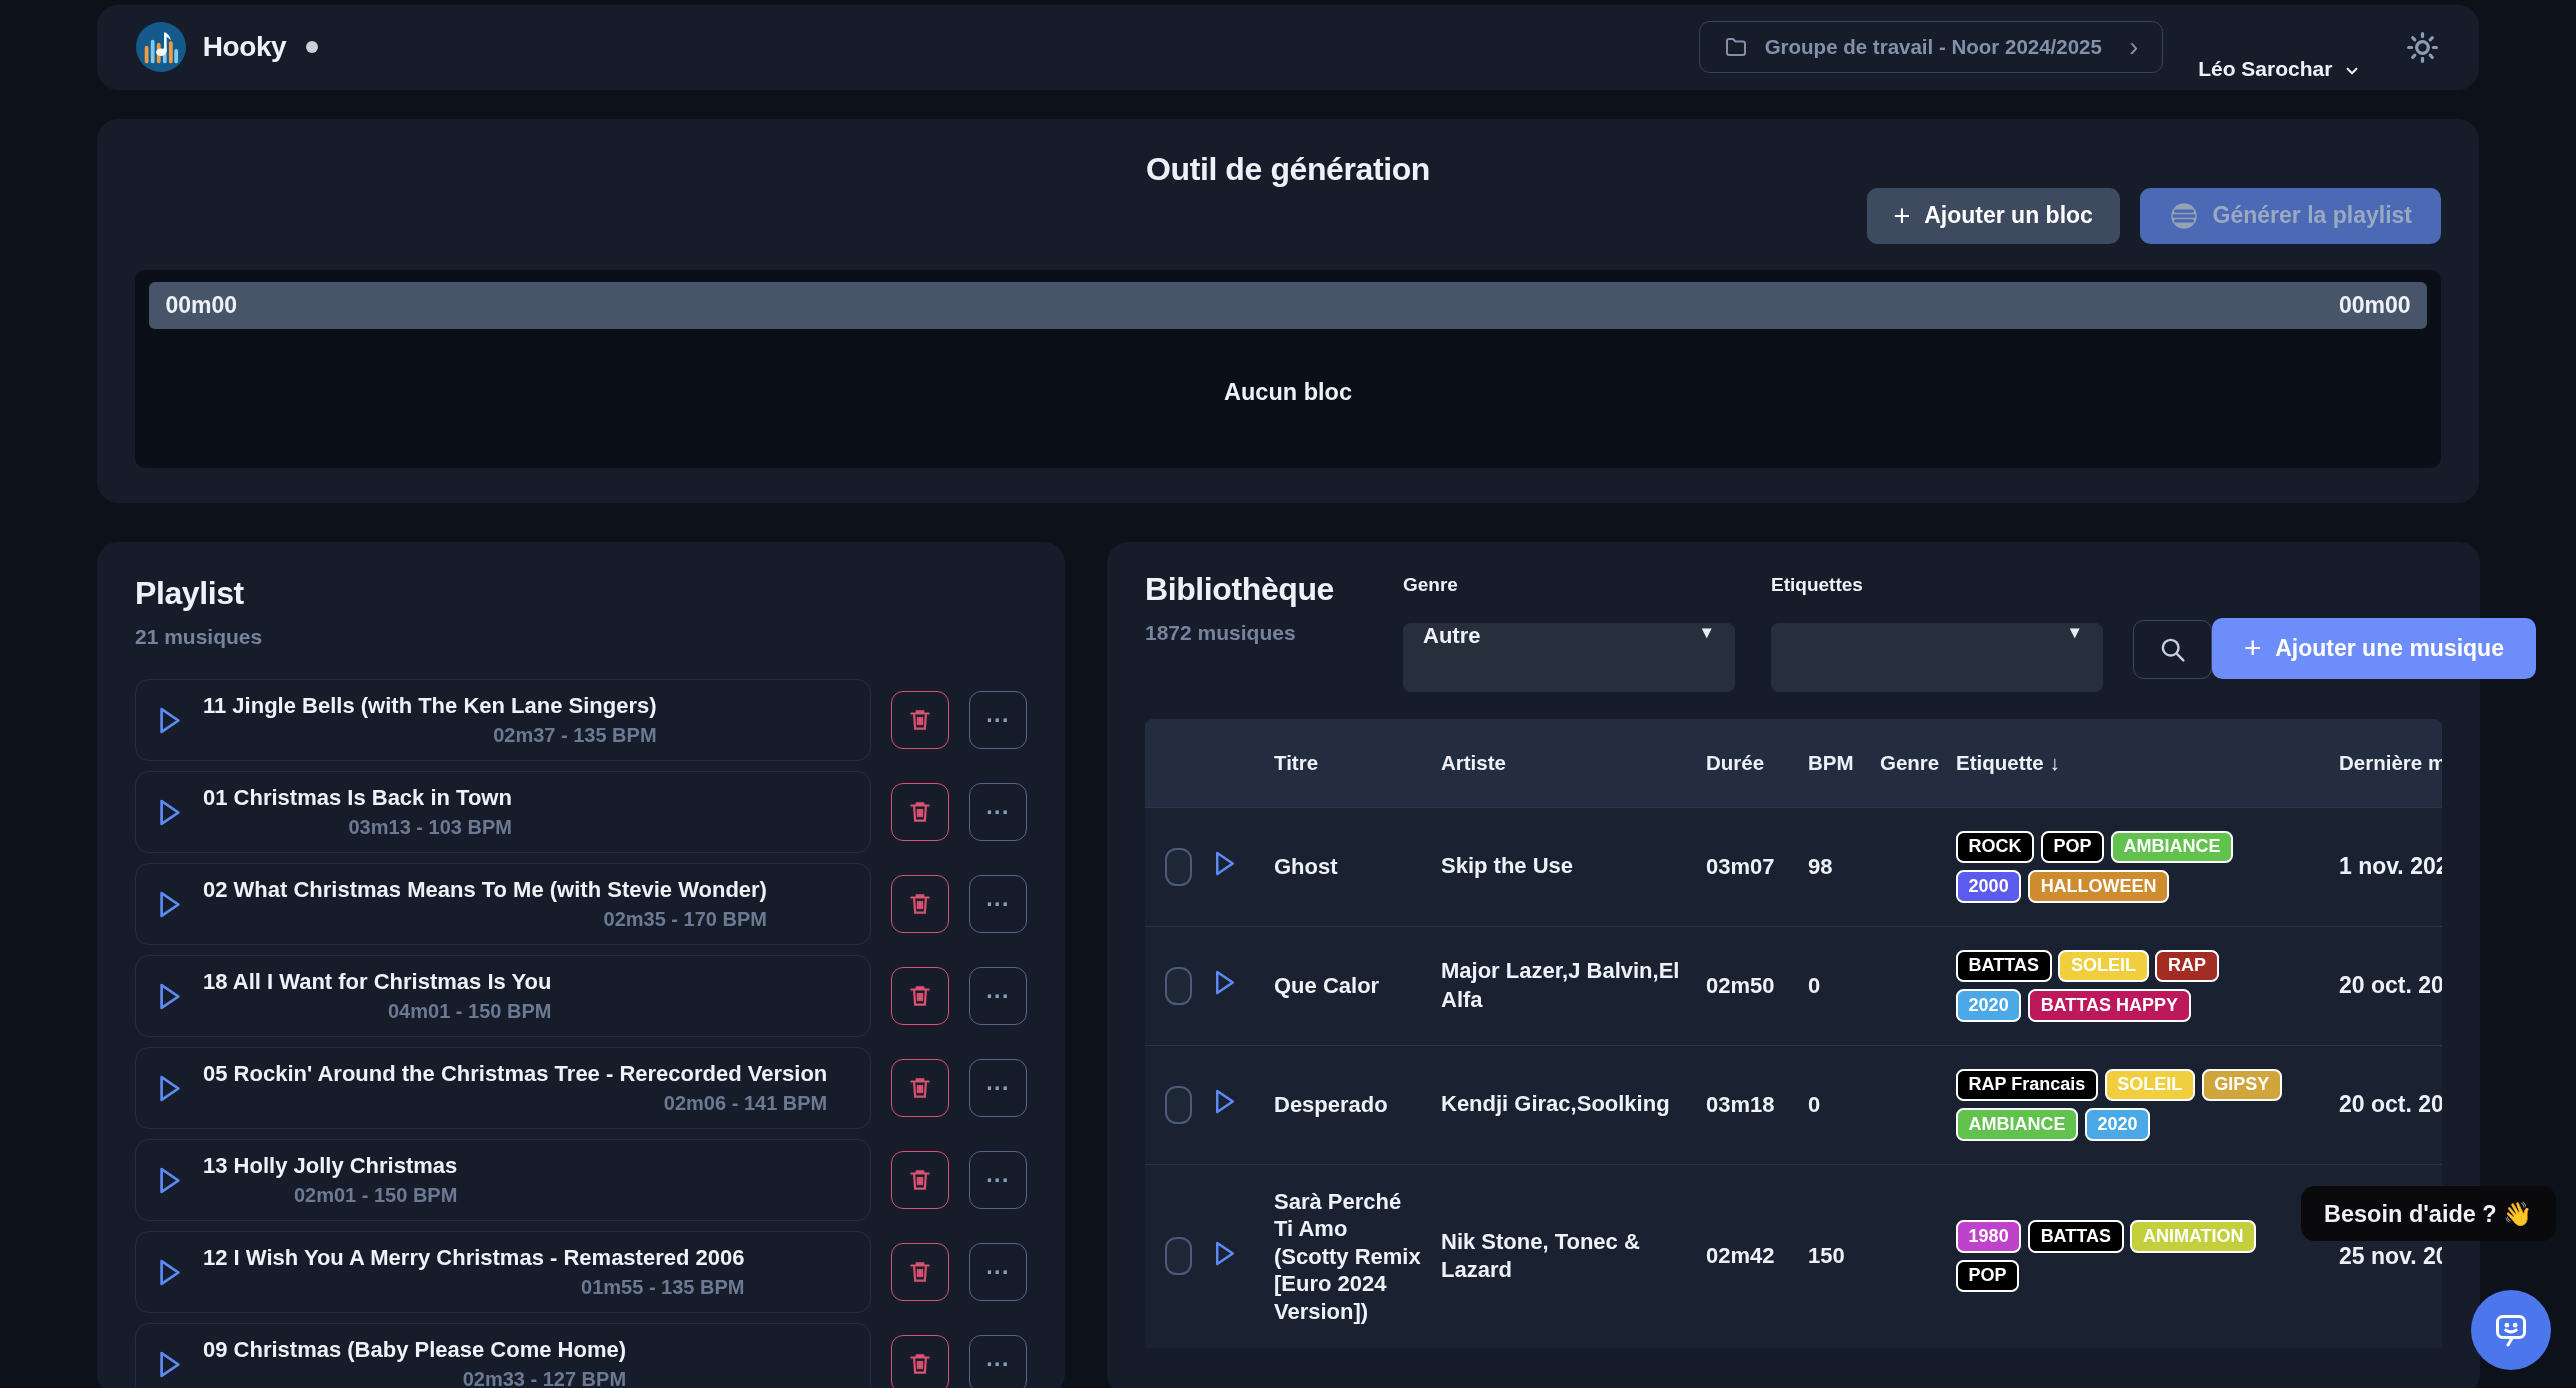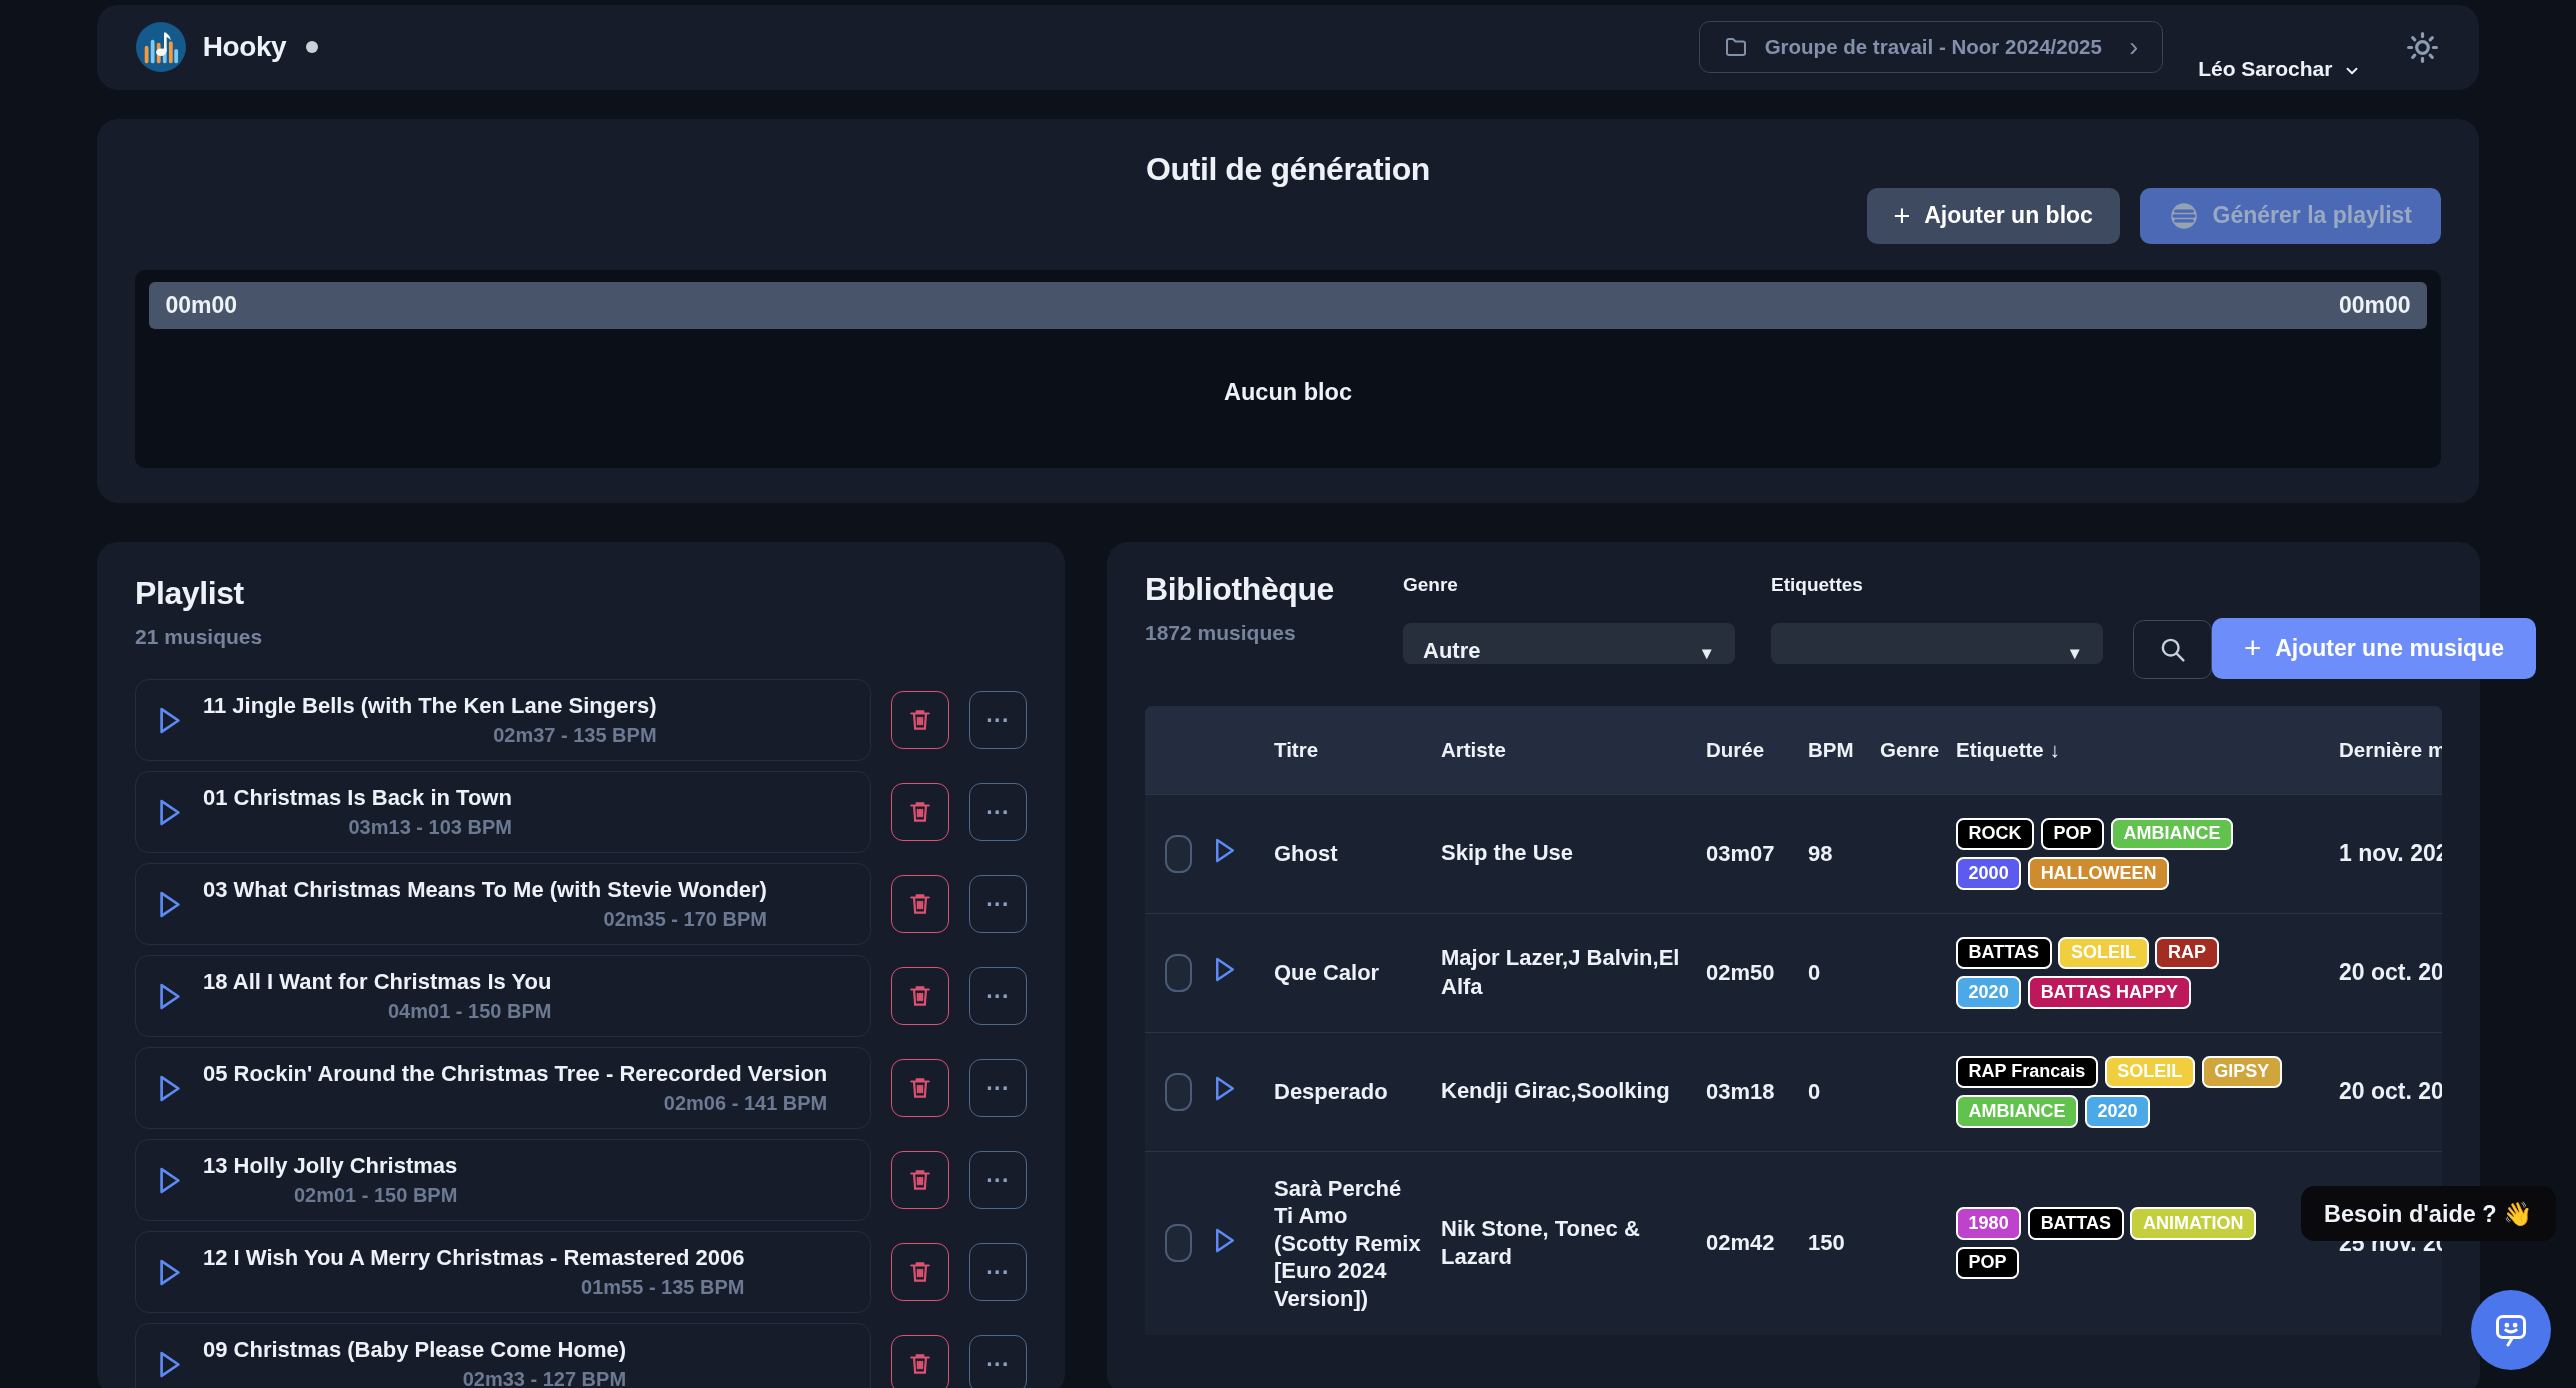--- a/index.html
+++ b/index.html
@@ -58,22 +58,22 @@
   .trash-btn { border:1.9px solid #dc5371; color:#dc5371; }
   .more-btn { border:1.9px solid #51688a; color:#8aa0bf; font-size:23px; font-weight:800; letter-spacing:1.5px; }
   .more-btn span { margin-top:-12px; }
 
   
   .library-card { flex:1; padding:29px 38px; overflow:visible; }
   .lib-head { display:flex; align-items:flex-start; }
   .lib-title-block { width:258px; flex:0 0 auto; }
   .filter-group { margin-left:36px; }
   .filter-label { font-size:19px; font-weight:700; margin-top:3px; }
-  .select { width:332px; height:41px; margin-top:27px; background:#272e3c; border-radius:7.6px; display:flex;
-    align-items:flex-end; justify-content:space-between; padding:0 20px; font-size:22px; font-weight:600; cursor:pointer; }
+  .select { width:332px; height:69px; margin-top:27px; background:#272e3c; border-radius:7.6px; display:flex;
+    align-items:flex-start; justify-content:space-between; padding:0 20px; font-size:22px; font-weight:600; cursor:pointer; }
   .select .caret { font-size:16.7px; color:#e8edf5; }
   .search-btn { width:79px; height:59px; margin:49px 0 0 30px; border:1.9px solid #3b4961; border-radius:10.6px;
     background:transparent; display:flex; align-items:center; justify-content:center; cursor:pointer; flex:0 0 auto; }
   .btn-addmusic { height:61px; padding:0 32px; background:#6d8efa; color:#fff; margin:47px -47px 0 auto; flex:0 0 auto; }
   .btn-addmusic .plus { font-size:30px; font-weight:400; line-height:0; }
 
   .table-wrap { margin-top:27px; width:1297px; overflow:hidden; border-radius:7.6px 7.6px 0 0; background:#1a2232; }
   .tgrid { display:grid; grid-template-columns:68px 61px 167px 265px 102px 72px 76px 383px 174px; width:1369px; align-items:center; }
   .thead { background:#242d3f; min-height:88px; font-size:20.5px; font-weight:700; }
   .thead > div { padding-right:18px; line-height:1.55; }
@@ -231,21 +231,21 @@
             <span>...</span>
           </button>
   </div>
 
   <div class="song-row">
     <div class="song-card">
       <svg class="play-icon" width="26" height="29" viewBox="0 0 34 38" fill="none" stroke="#5d8bf6" stroke-width="3.5" stroke-linejoin="round">
               <path d="M6 4 L28 19 L6 34 Z"></path>
             </svg>
       <div class="song-texts">
-        <div class="song-title">03 What Christmas Means To Me (with Stevie Wonder)</div>
+        <div class="song-title">02 What Christmas Means To Me (with Stevie Wonder)</div>
         <div class="song-meta">02m35 - 170 BPM</div>
       </div>
     </div>
     <button class="icon-btn trash-btn">
       <svg width="26" height="26" viewBox="0 0 24 24" fill="none" stroke="#dc5371" stroke-width="2" stroke-linecap="round">
               <path d="M4 6h16M9 6V4h6v2M6.5 6l1 14h9l1-14"></path>
               <line x1="10" y1="10" x2="10" y2="16"></line>
               <line x1="12" y1="10" x2="12" y2="16"></line>
               <line x1="14" y1="10" x2="14" y2="16"></line>
             </svg>

